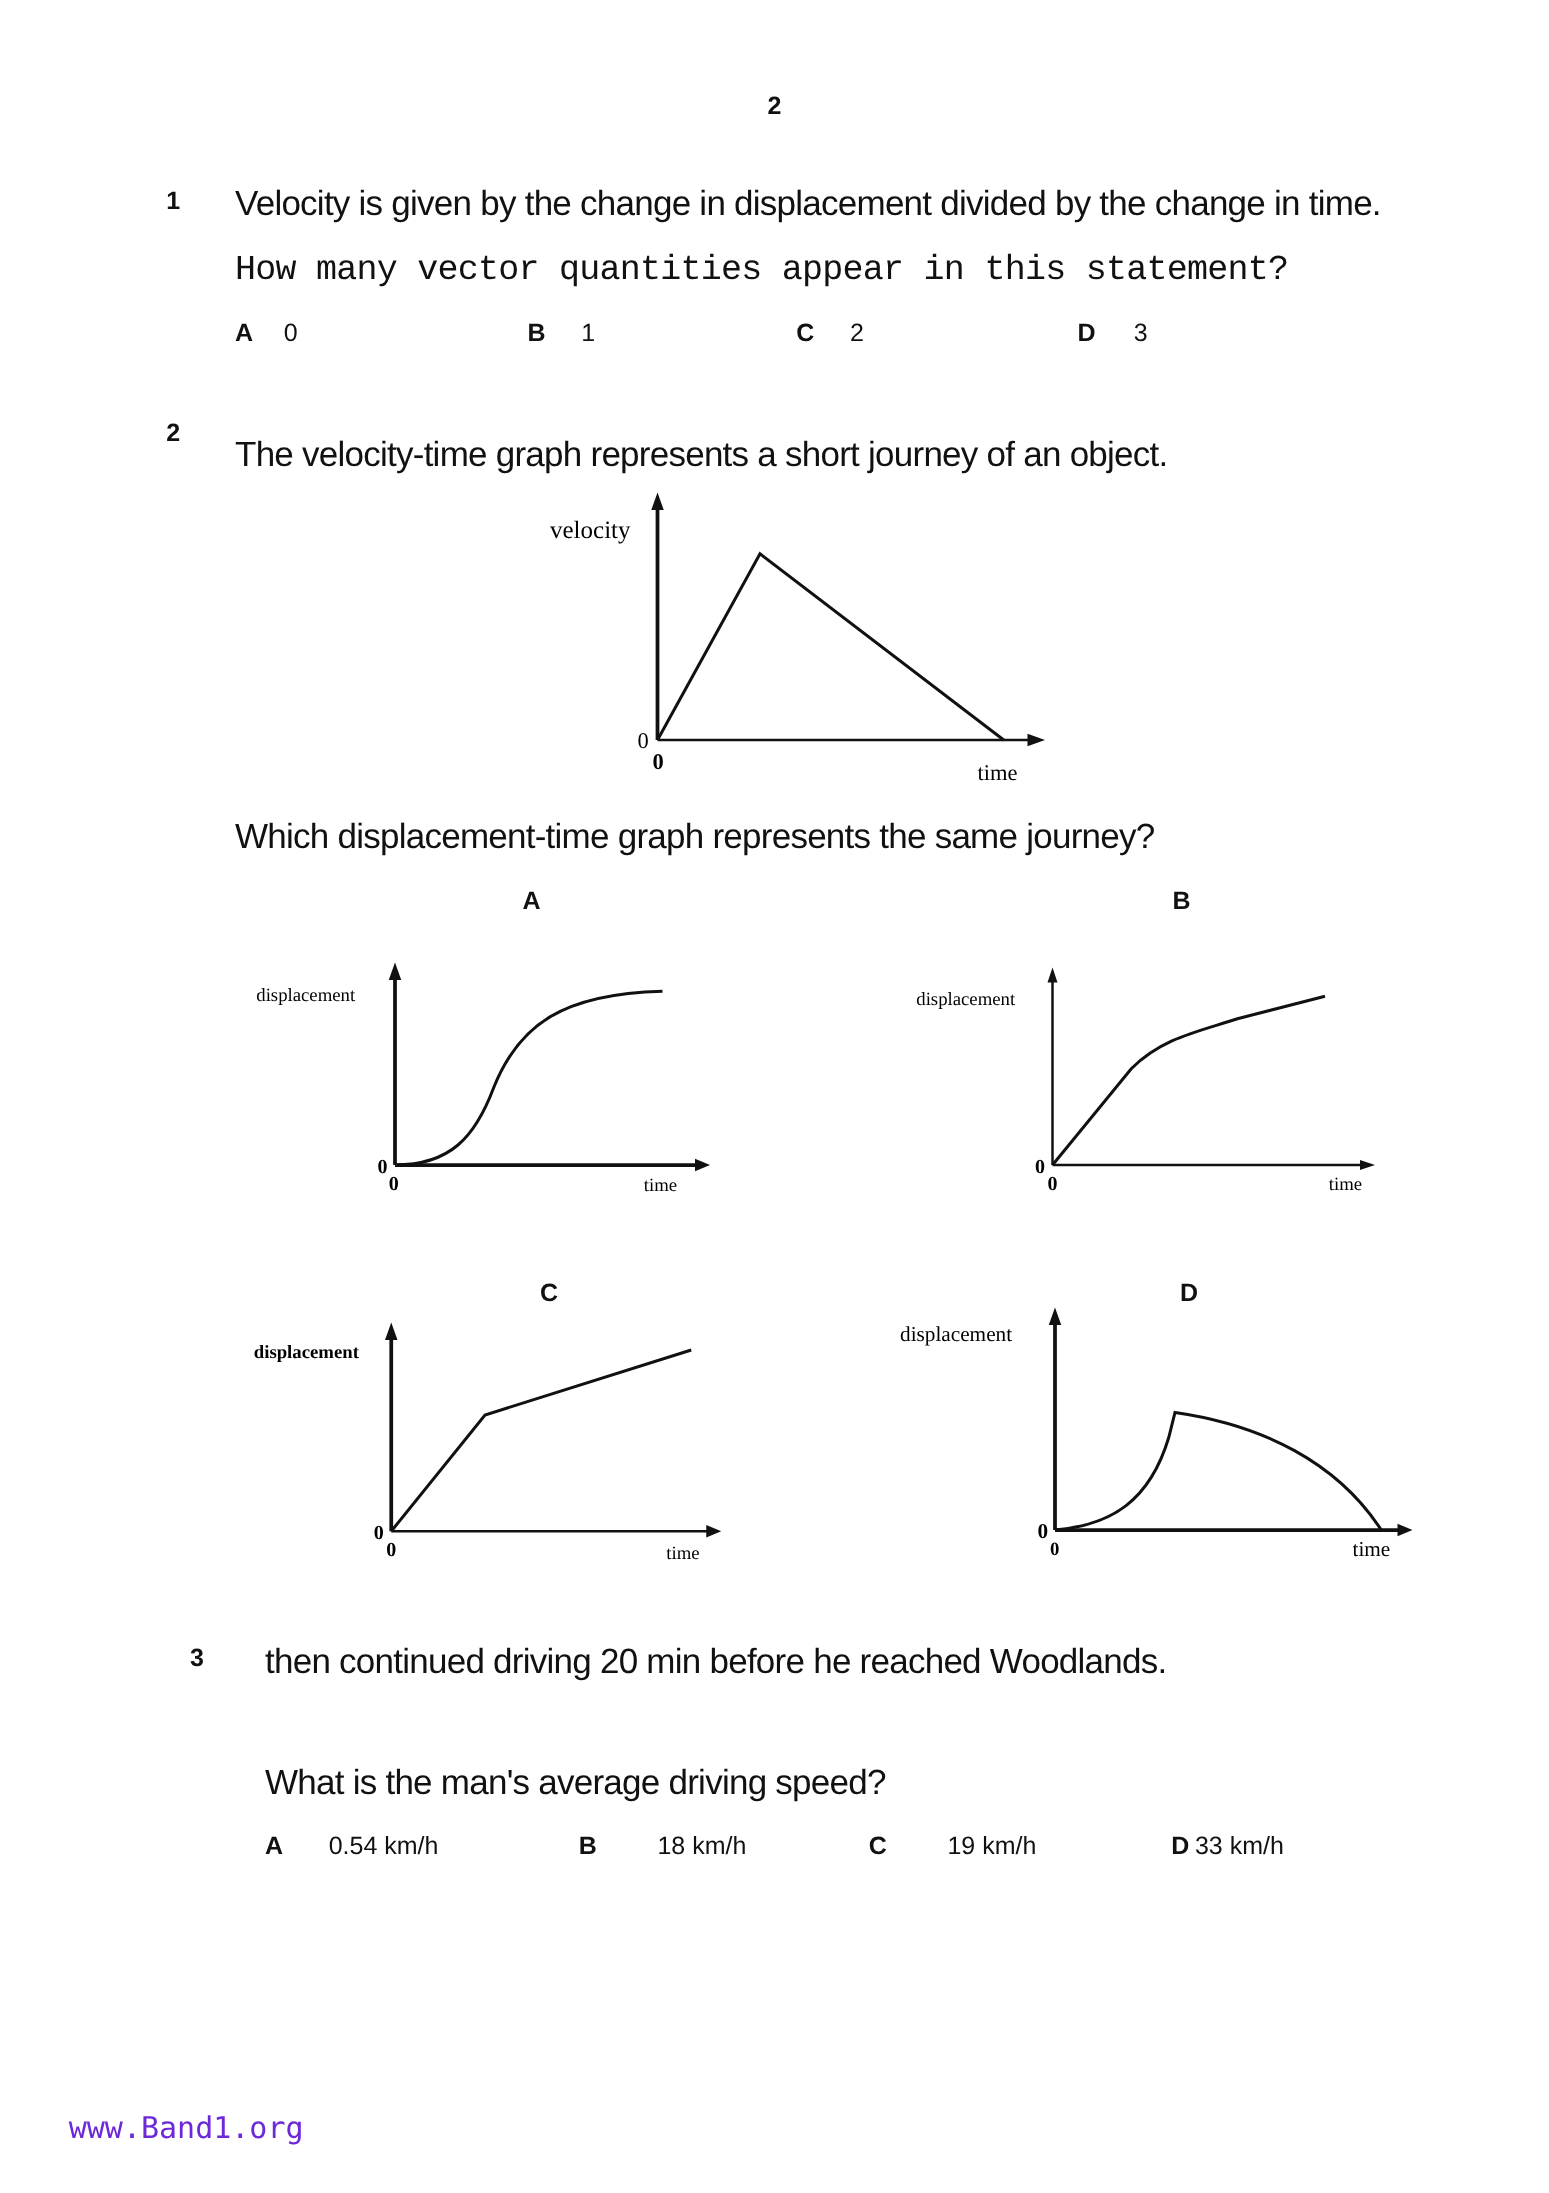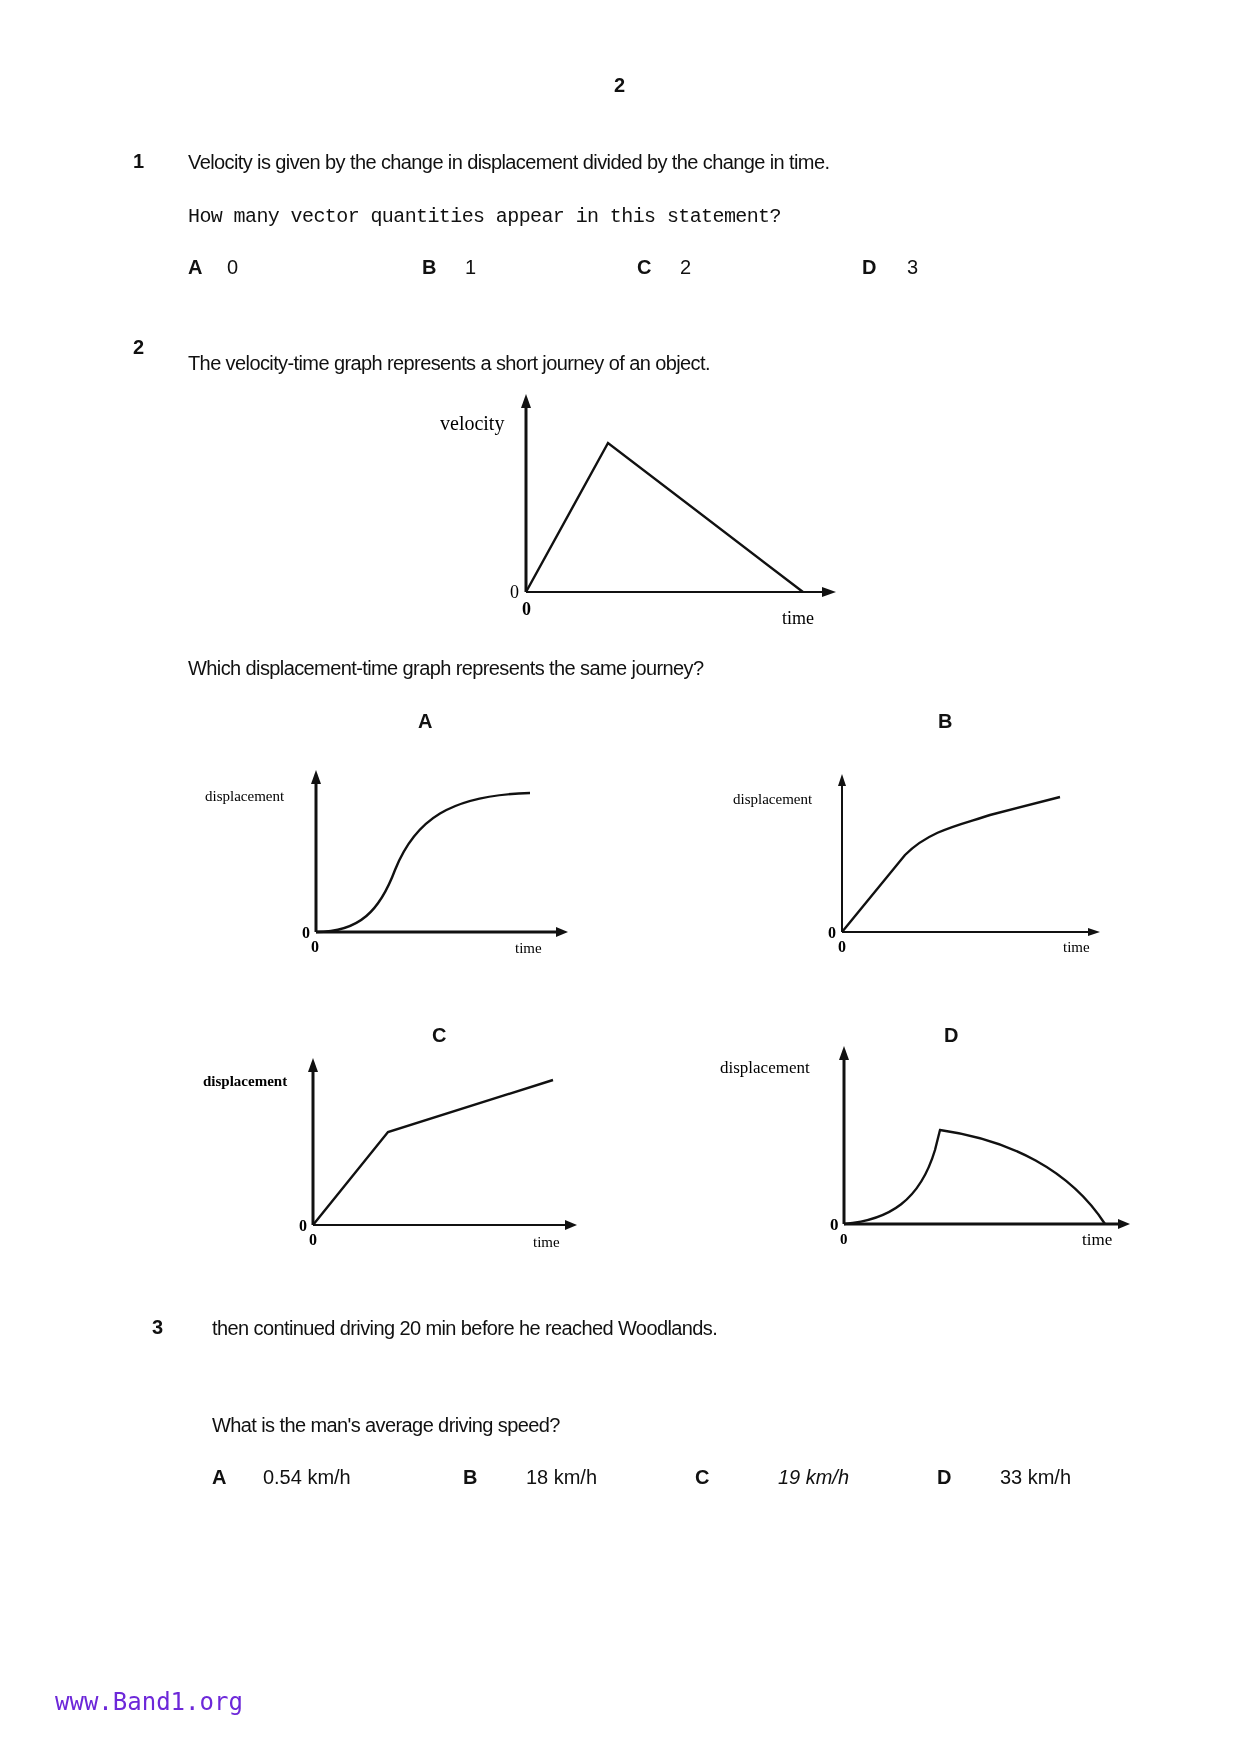--- a/index.html
+++ b/index.html
@@ -3,21 +3,21 @@
 <meta charset="utf-8">
 <style>
   html, body { margin: 0; padding: 0; background: #ffffff; }
   body {
     width: 1239px; height: 1754px; position: relative; overflow: hidden;
     font-family: "Liberation Sans", sans-serif; color: #111;
   }
   .abs { position: absolute; }
   .page-num { left: 0; width: 1239px; top: 74px; text-align: center; font-weight: bold; font-size: 20px; }
   .qnum { font-weight: bold; font-size: 20px; }
-  .qtext { font-size: 20px; letter-spacing: -0.6px; line-height: 25px; }
+  .qtext { font-size: 28px; letter-spacing: -0.6px; line-height: 25px; }
   .opt-letter { font-weight: bold; font-size: 20px; }
   .opt-val { font-size: 20px; }
   .graph-title { font-weight: bold; font-size: 20px; }
   svg text { font-family: "Liberation Serif", serif; }
   .axis { stroke: #111; stroke-width: 3; fill: none; }
   .axis-thin { stroke: #111; stroke-width: 2; fill: none; }
   .curve { stroke: #111; stroke-width: 2.4; fill: none; }
   .footer { left: 55px; top: 1688px; font-family: "DejaVu Sans Mono", monospace; font-size: 24px; color: #6d28d9; }
 </style>
 </head>
@@ -124,20 +124,20 @@
 <div class="abs" style="left:212px; top:1466px;">
   <span class="opt-letter">A</span>
   <span class="opt-val" style="margin-left:32px;">0.54 km/h</span>
 </div>
 <div class="abs" style="left:463px; top:1466px;">
   <span class="opt-letter">B</span>
   <span class="opt-val" style="margin-left:44px;">18 km/h</span>
 </div>
 <div class="abs" style="left:695px; top:1466px;">
   <span class="opt-letter">C</span>
-  <span class="opt-val" style="margin-left:64px;font-style:italic;">19 km/h</span>
+  <span class="opt-val" style="margin-left:44px;">19 km/h</span>
 </div>
 <div class="abs" style="left:937px; top:1466px;">
   <span class="opt-letter">D</span>
-  <span class="opt-val" style="margin-left:44px;">33 km/h</span>
+  <span class="opt-val" style="">33 km/h</span>
 </div>
 
 <div class="abs footer">www.Band1.org</div>
 
 </body></html>

